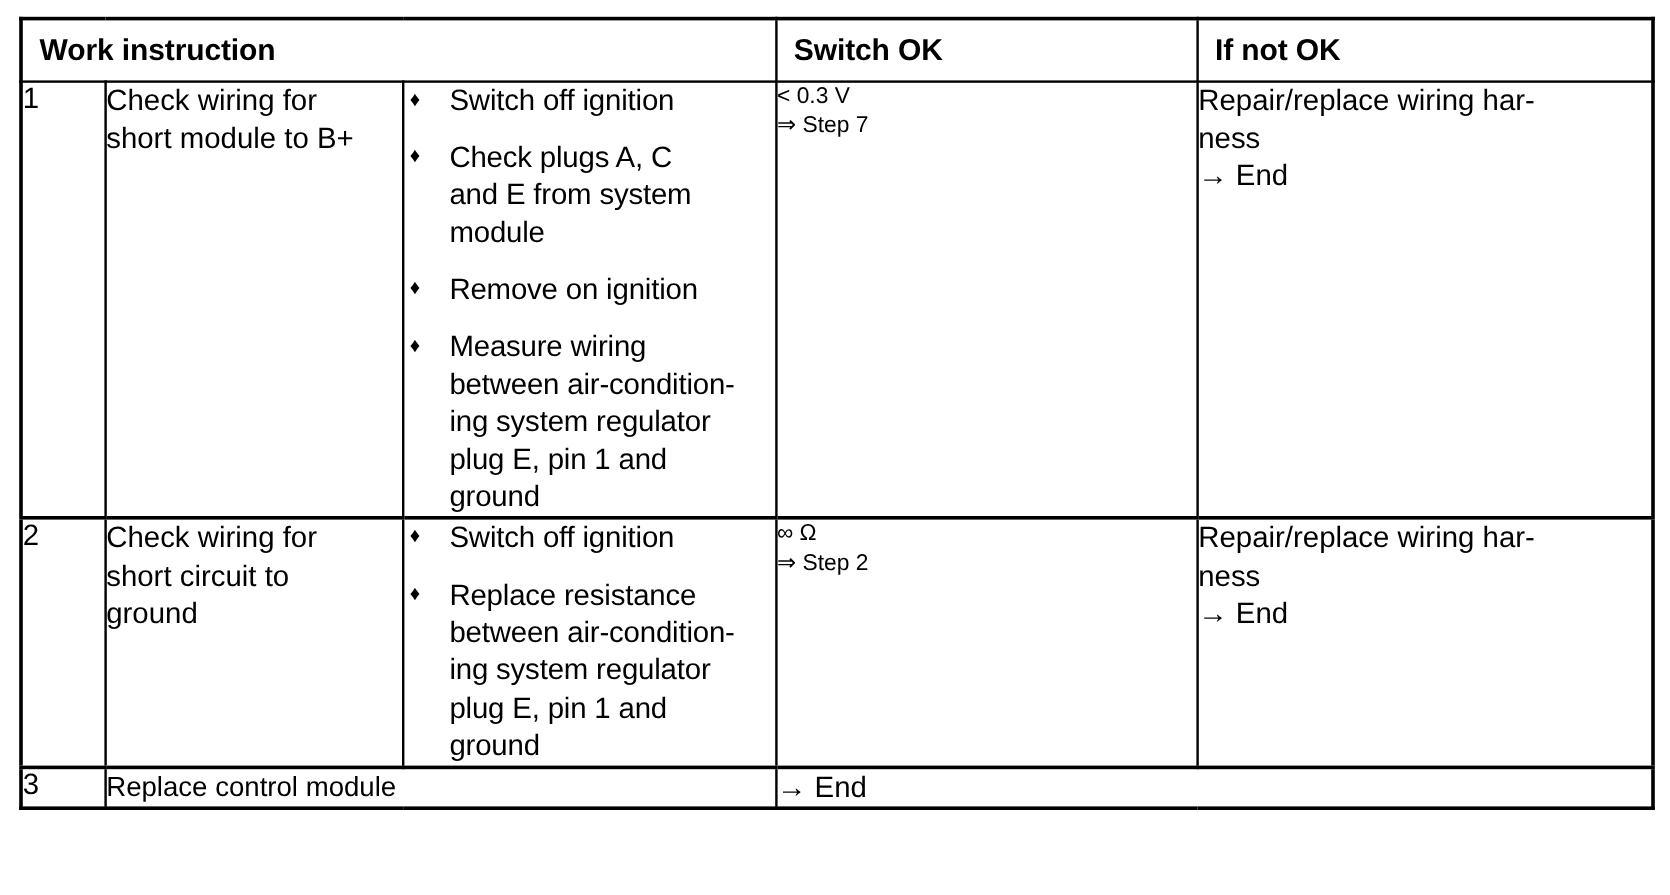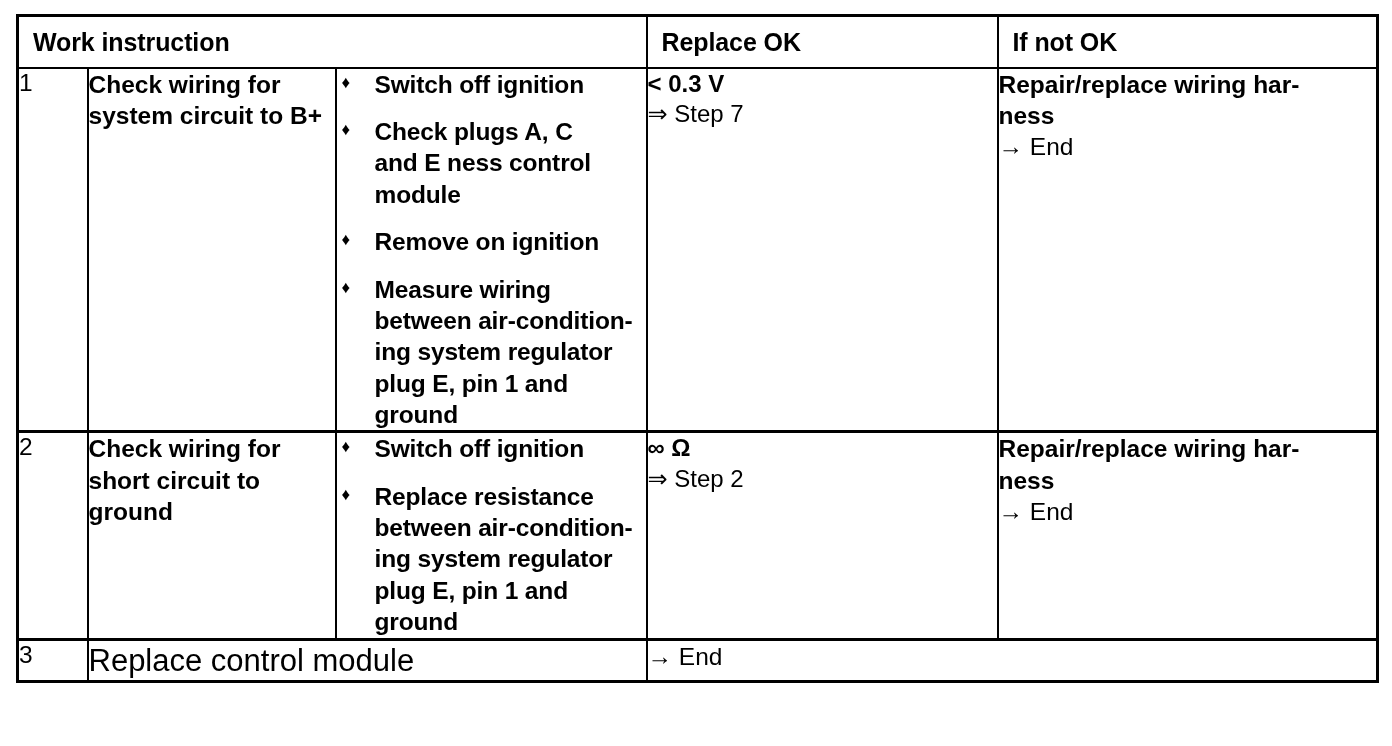--- a/index.html
+++ b/index.html
@@ -70,21 +70,21 @@
   td.desc-cell {
     padding: 10px 8px 10px 12px;
     font-size: 24.5px;
     line-height: 1.28;
   }
   td.steps-cell {
     padding: 10px 6px 12px 10px;
   }
   td.ok-cell {
     padding: 10px 8px 10px 11px;
-    font-size: 24px;
+    font-size: 19px;
     line-height: 1.28;
   }
   td.notok-cell {
     padding: 10px 8px 10px 12px;
     font-size: 24.5px;
     line-height: 1.28;
   }
 
   
   tr.thick-top > td {
@@ -112,31 +112,30 @@
     position: absolute;
     left: 5px;
     top: 1px;
     font-size: 17px;
     line-height: 1.55;
   }
 
   .line {
     display: block;
     white-space: pre;
-    font-weight: bold;
   }
   .arrow-line {
     display: block;
     white-space: pre;
   }
 
   
   td.span-desc {
     padding: 10px 8px 10px 12px;
-    font-size: 31px;
+    font-size: 23px;
     line-height: 1.28;
     margin-left: 36px;
   }
   td.span-ok {
     padding: 10px 8px 10px 11px;
     font-size: 24.5px;
     line-height: 1.28;
   }
 </style>
 </head>
@@ -149,42 +148,42 @@
       <col class="c-num">
       <col class="c-desc">
       <col class="c-steps">
       <col class="c-ok">
       <col class="c-notok">
     </colgroup>
 
     <tbody>
         <tr class="header-row">
       <td colspan="3">Work instruction</td>
-      <td>Replace OK</td>
+      <td>Switch OK</td>
       <td>If not OK</td>
     </tr>
 
     <tr class="body-row">
       <td class="num-cell">1</td>
 
       <td class="desc-cell">
         <span class="line">Check wiring for</span>
-        <span class="line">system circuit to B+</span>
+        <span class="line">short module to B+</span>
       </td>
 
       <td class="steps-cell">
         <ul class="steps">
           <li>
             <span class="bullet-glyph">♦</span>
             <span class="line">Switch off ignition</span>
           </li>
           <li>
             <span class="bullet-glyph">♦</span>
             <span class="line">Check plugs A, C</span>
-            <span class="line">and E ness control</span>
+            <span class="line">and E from system</span>
             <span class="line">module</span>
           </li>
           <li>
             <span class="bullet-glyph">♦</span>
             <span class="line">Remove on ignition</span>
           </li>
           <li>
             <span class="bullet-glyph">♦</span>
             <span class="line">Measure wiring</span>
             <span class="line">between air-condition-</span>

